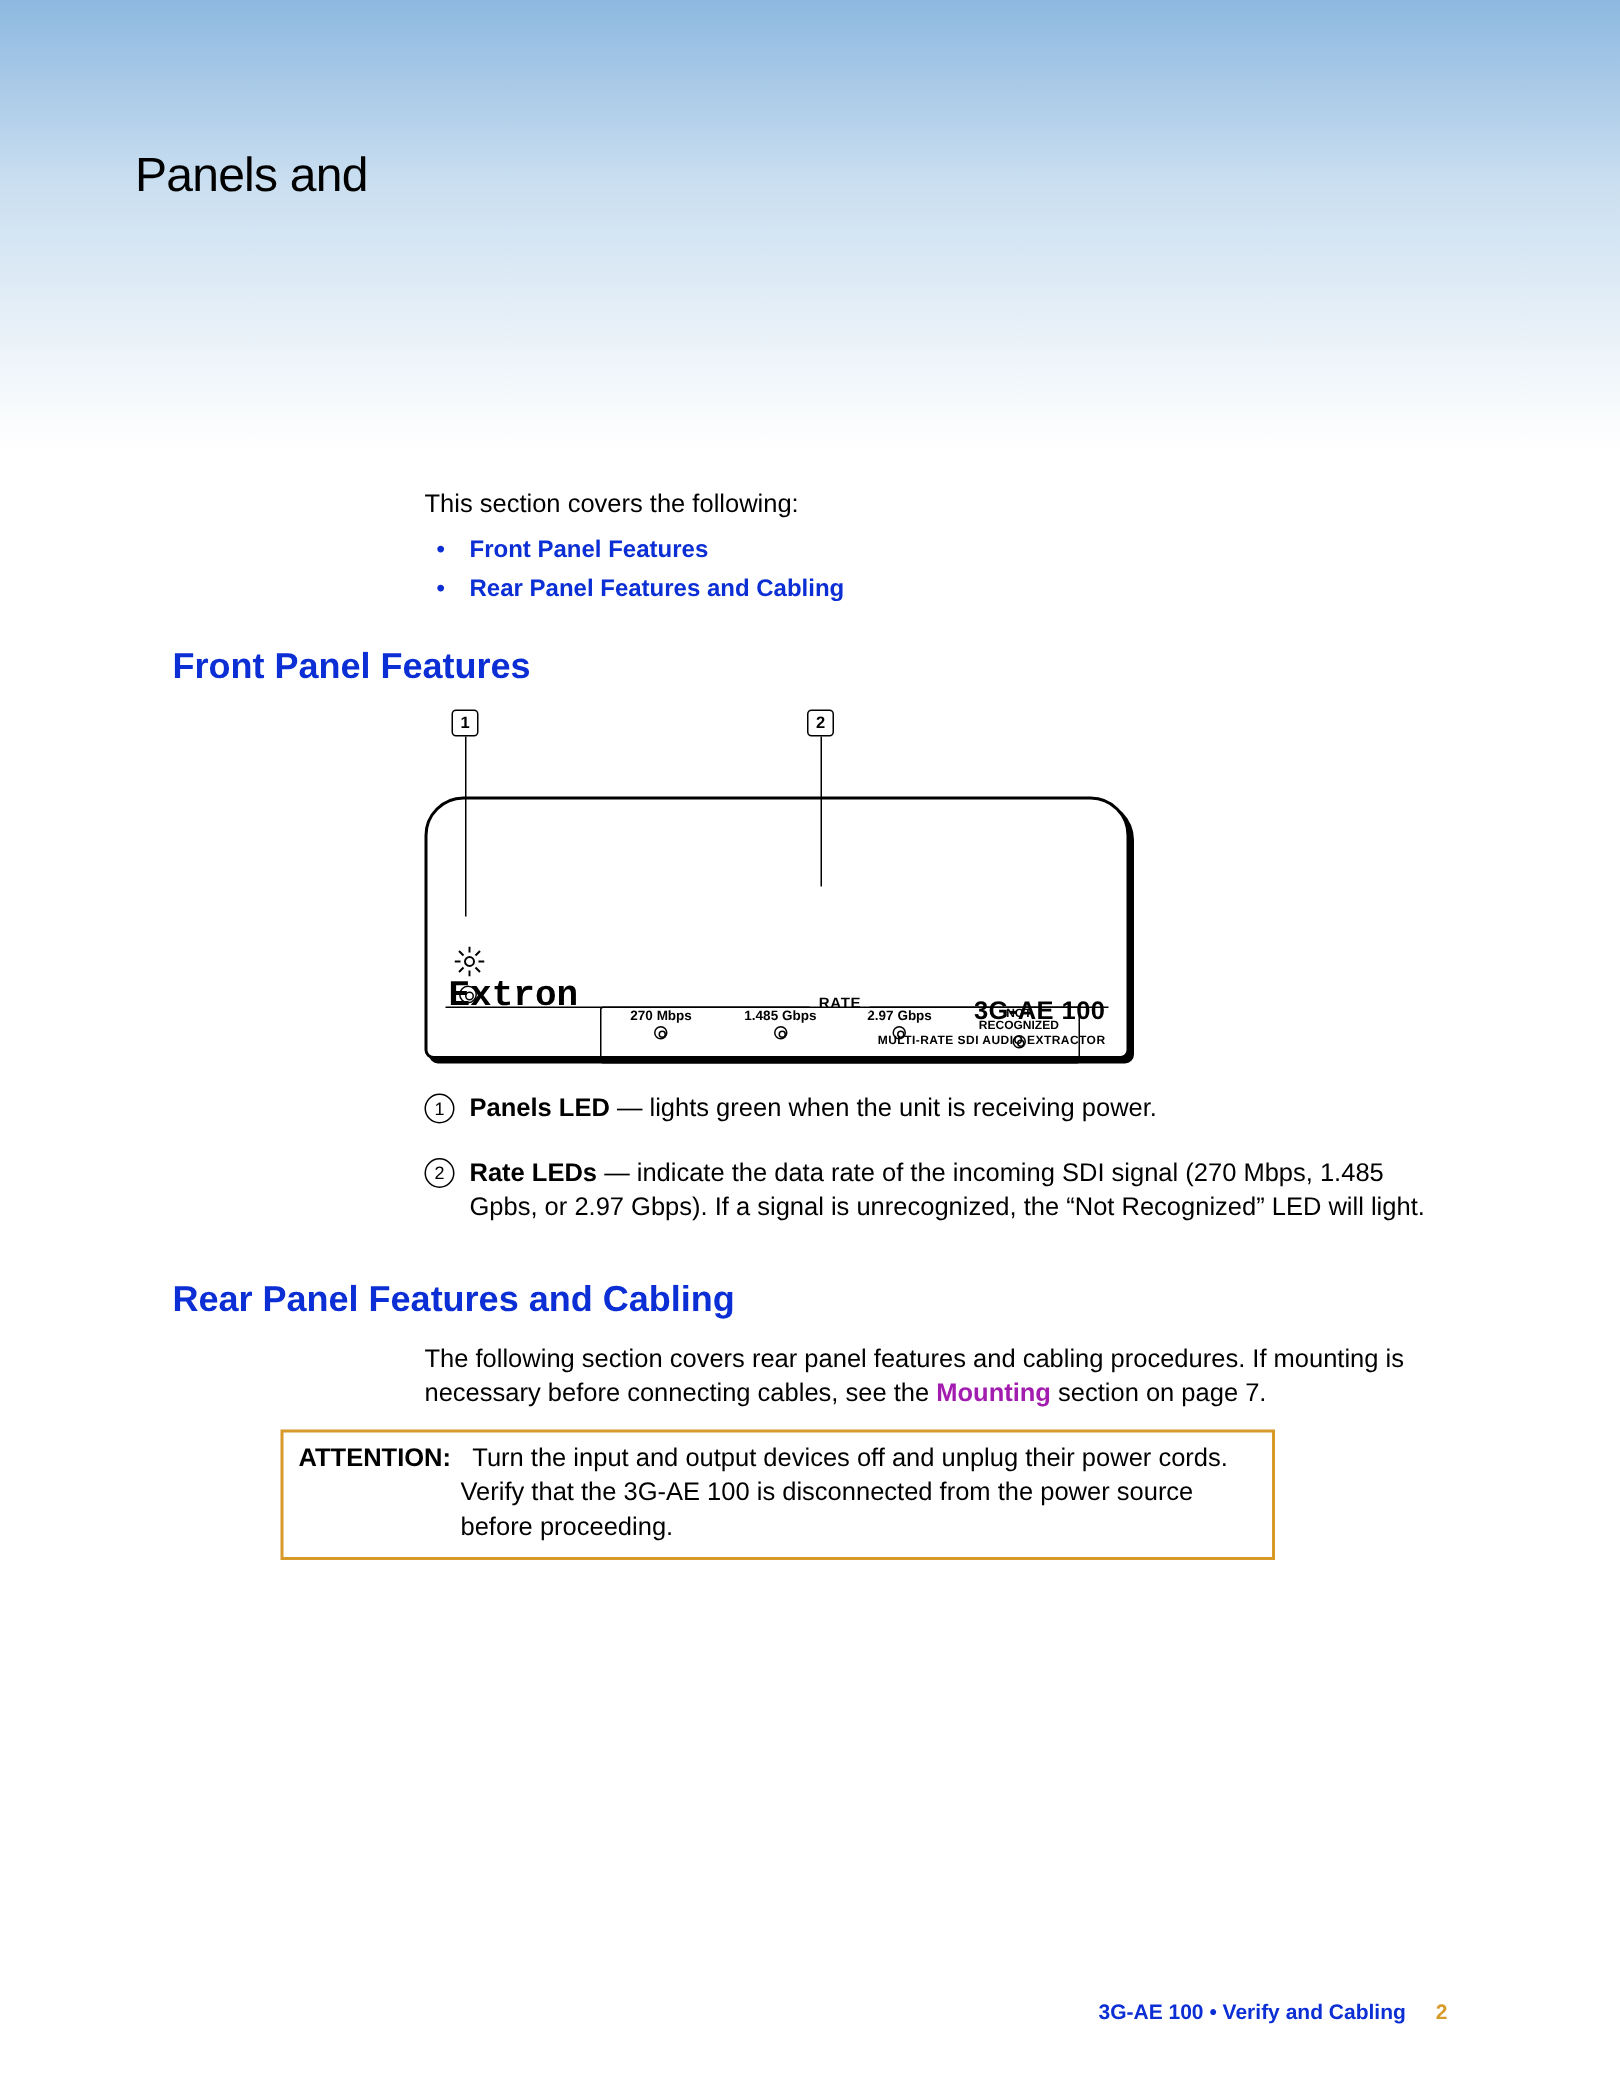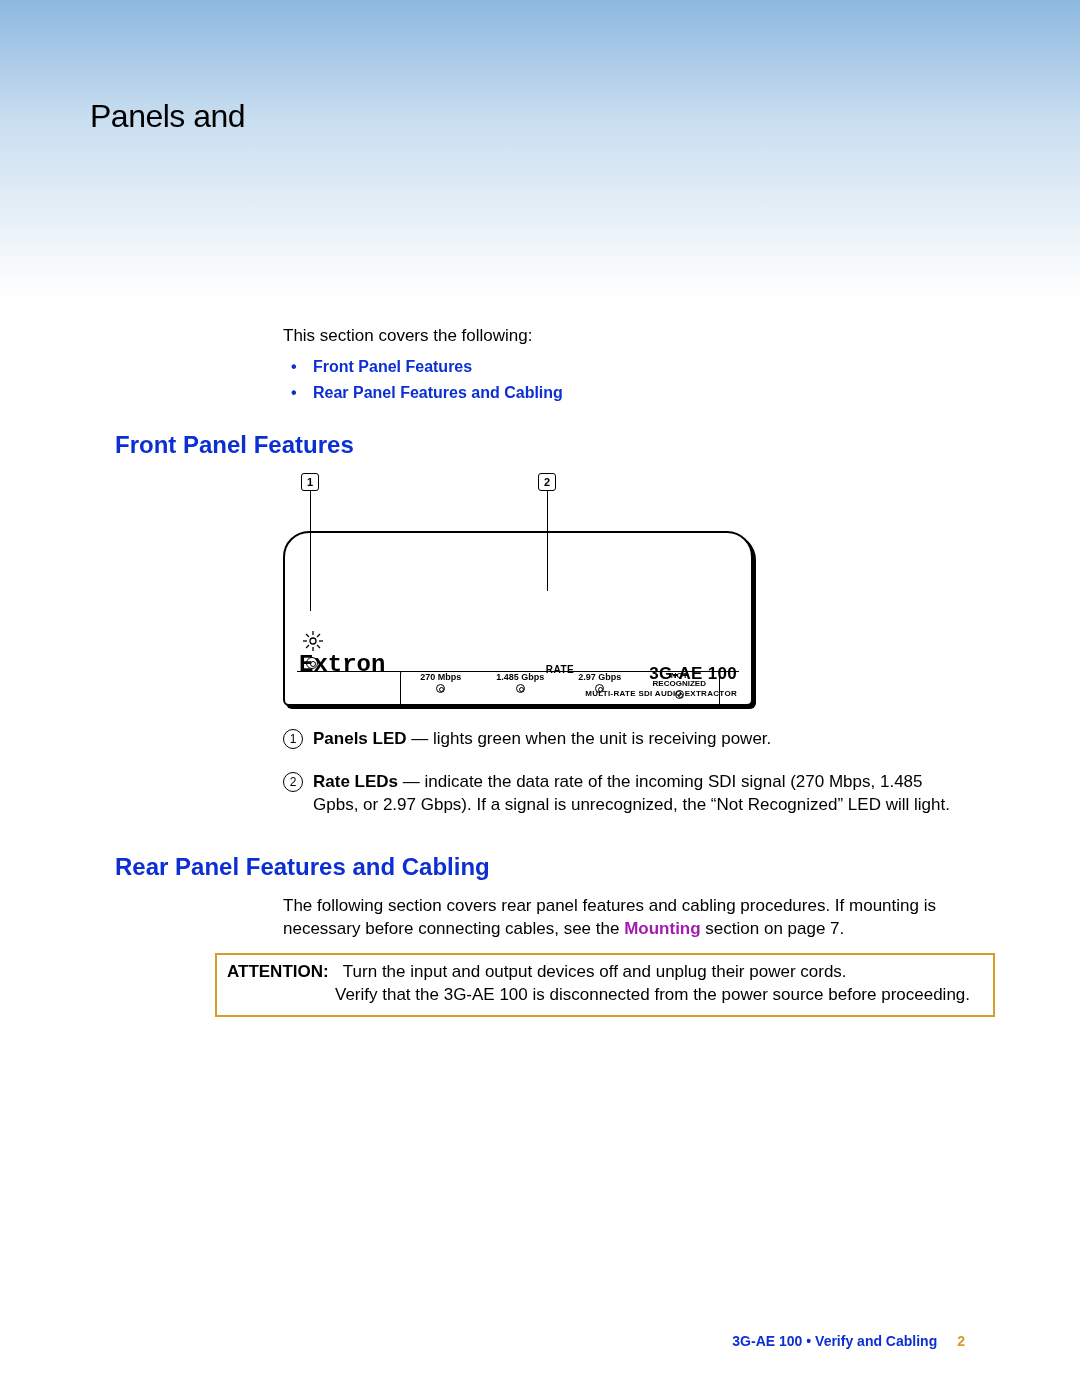--- a/index.html
+++ b/index.html
@@ -216,26 +216,26 @@
 
   .rear-intro {
     margin-left: 168px;
     font-size: 17px;
     line-height: 1.35;
     margin-bottom: 12px;
   }
   .rear-intro .link { color: #a21caf; font-weight: 700; }
 
   .attention-box {
-    margin-left: 100px;
+    margin-left: 72px;
     border: 2px solid #d89a2b;
     padding: 6px 10px 8px 10px;
     font-size: 17px;
     line-height: 1.35;
-    width: 780px;
+    width: 663px;
   }
   .attention-box .lbl { font-weight: 700; }
   .attention-box .indent { margin-left: 108px; display:block; }
   .attention-first { display:block; }
 
   .footer {
     position: absolute;
     bottom: 48px;
     right: 115px;
     font-size: 14px;

